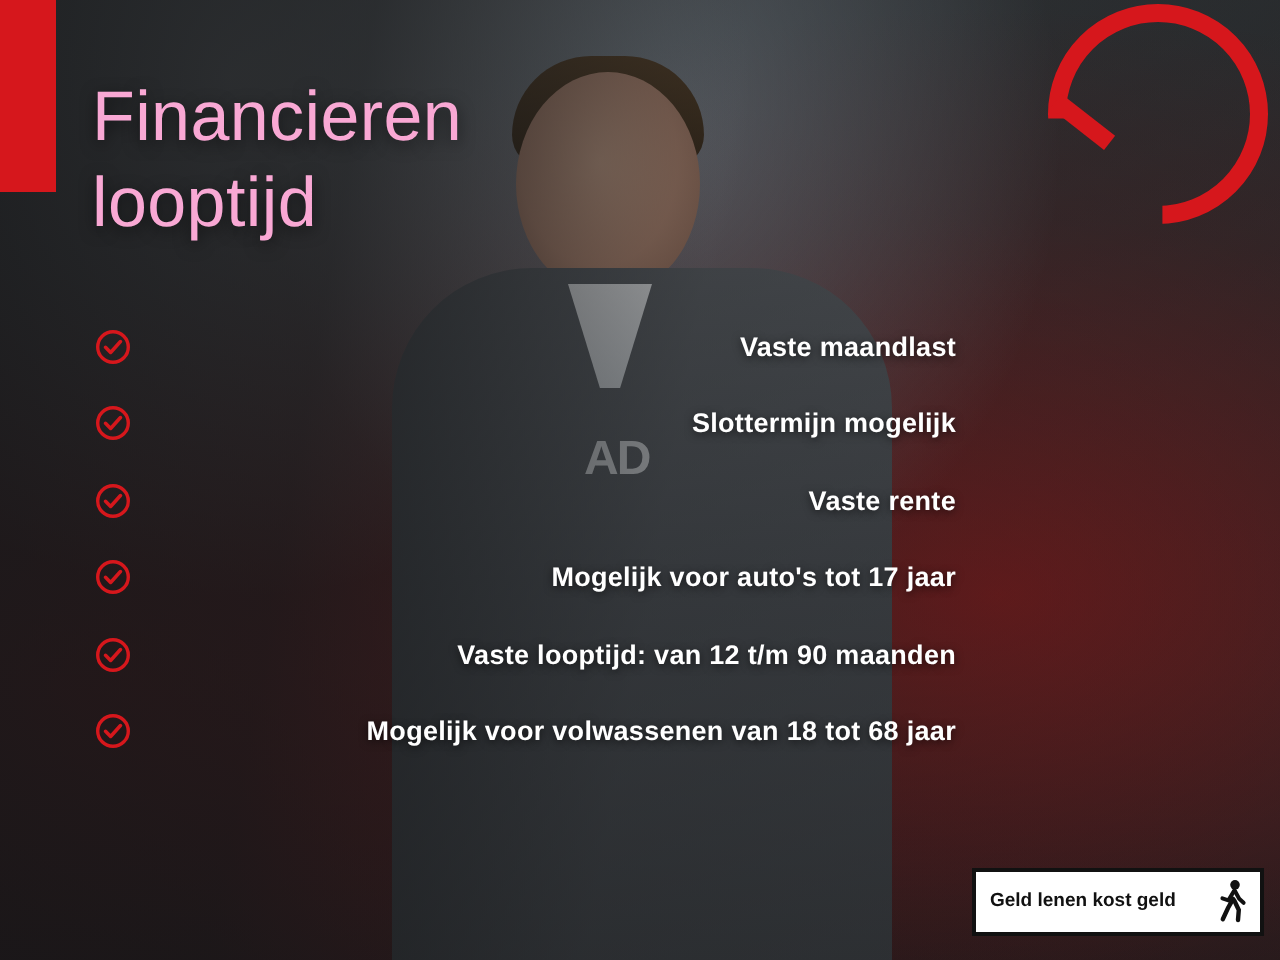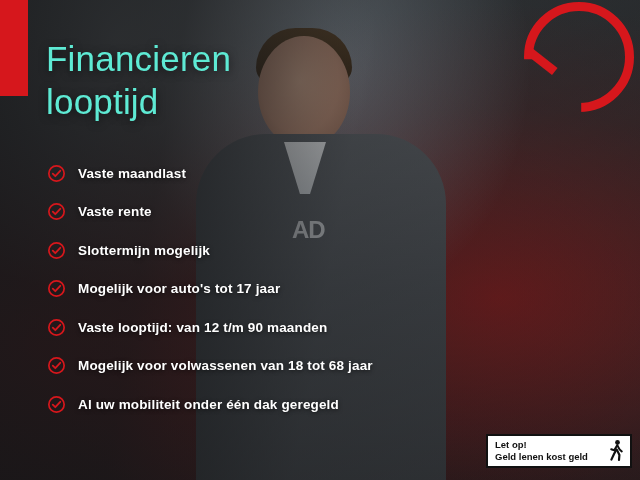--- a/index.html
+++ b/index.html
@@ -131,41 +131,42 @@
     background: #d6171c;
     transform: rotate(38deg);
     transform-origin: left center;
   }
 
   
   .headline {
     position: absolute;
     left: 46px;
     top: 38px;
-    color: #5eead4;
+    color: #f9a8d4;
     font-size: 35px;
     line-height: 1.22;
     font-weight: 400;
     letter-spacing: .2px;
     text-shadow: 0 2px 8px rgba(0,0,0,.55);
   }
   .headline span { display: block; }
 
   
   .bullets {
     position: absolute;
     left: 48px;
     top: 156px;
     width: 430px;
   }
   .bullet {
     display: flex;
     align-items: center;
     height: 34px;
     margin-bottom: 4.5px;
+    justify-content: space-between;
   }
   .bullet .check {
     flex: 0 0 auto;
     width: 17px;
     height: 17px;
     margin-right: 13px;
     display: block;
   }
   .bullet .label {
     color: #ffffff;
@@ -241,69 +242,61 @@
         <path d="M5.6 10.2 L8.6 13.2 L14.4 6.8" fill="none" stroke="#d6171c" stroke-width="2.1" stroke-linecap="round" stroke-linejoin="round"></path>
       </svg>
       <div class="label">Vaste maandlast</div>
     </div>
 
     <div class="bullet">
       <svg class="check" viewBox="0 0 20 20">
         <circle cx="10" cy="10" r="9" fill="none" stroke="#d6171c" stroke-width="2"></circle>
         <path d="M5.6 10.2 L8.6 13.2 L14.4 6.8" fill="none" stroke="#d6171c" stroke-width="2.1" stroke-linecap="round" stroke-linejoin="round"></path>
       </svg>
+      <div class="label">Slottermijn mogelijk</div>
+    </div>
+
+    <div class="bullet">
+      <svg class="check" viewBox="0 0 20 20">
+        <circle cx="10" cy="10" r="9" fill="none" stroke="#d6171c" stroke-width="2"></circle>
+        <path d="M5.6 10.2 L8.6 13.2 L14.4 6.8" fill="none" stroke="#d6171c" stroke-width="2.1" stroke-linecap="round" stroke-linejoin="round"></path>
+      </svg>
       <div class="label">Vaste rente</div>
     </div>
 
     <div class="bullet">
       <svg class="check" viewBox="0 0 20 20">
         <circle cx="10" cy="10" r="9" fill="none" stroke="#d6171c" stroke-width="2"></circle>
         <path d="M5.6 10.2 L8.6 13.2 L14.4 6.8" fill="none" stroke="#d6171c" stroke-width="2.1" stroke-linecap="round" stroke-linejoin="round"></path>
       </svg>
-      <div class="label">Slottermijn mogelijk</div>
-    </div>
-
-    <div class="bullet">
-      <svg class="check" viewBox="0 0 20 20">
-        <circle cx="10" cy="10" r="9" fill="none" stroke="#d6171c" stroke-width="2"></circle>
-        <path d="M5.6 10.2 L8.6 13.2 L14.4 6.8" fill="none" stroke="#d6171c" stroke-width="2.1" stroke-linecap="round" stroke-linejoin="round"></path>
-      </svg>
       <div class="label">Mogelijk voor auto's tot 17 jaar</div>
     </div>
 
     <div class="bullet">
       <svg class="check" viewBox="0 0 20 20">
         <circle cx="10" cy="10" r="9" fill="none" stroke="#d6171c" stroke-width="2"></circle>
         <path d="M5.6 10.2 L8.6 13.2 L14.4 6.8" fill="none" stroke="#d6171c" stroke-width="2.1" stroke-linecap="round" stroke-linejoin="round"></path>
       </svg>
       <div class="label">Vaste looptijd: van 12 t/m 90 maanden</div>
     </div>
 
     <div class="bullet">
       <svg class="check" viewBox="0 0 20 20">
         <circle cx="10" cy="10" r="9" fill="none" stroke="#d6171c" stroke-width="2"></circle>
         <path d="M5.6 10.2 L8.6 13.2 L14.4 6.8" fill="none" stroke="#d6171c" stroke-width="2.1" stroke-linecap="round" stroke-linejoin="round"></path>
       </svg>
       <div class="label">Mogelijk voor volwassenen van 18 tot 68 jaar</div>
     </div>
 
 
-    <div class="bullet">
-      <svg class="check" viewBox="0 0 20 20">
-        <circle cx="10" cy="10" r="9" fill="none" stroke="#d6171c" stroke-width="2"></circle>
-        <path d="M5.6 10.2 L8.6 13.2 L14.4 6.8" fill="none" stroke="#d6171c" stroke-width="2.1" stroke-linecap="round" stroke-linejoin="round"></path>
-      </svg>
-      <div class="label">Al uw mobiliteit onder één dak geregeld</div>
-    </div>
 
   </div>
 
   <div class="warning">
     <div class="wtext">
-      <span>Let op!</span>
       <span>Geld lenen kost geld</span>
     </div>
     <svg class="walk" viewBox="0 0 20 24">
       <circle cx="11.5" cy="3.4" r="2.4" fill="#111"></circle>
       <path d="M11.2 6.2 L8.2 11.2 L5.2 10.2" fill="none" stroke="#111" stroke-width="2" stroke-linecap="round"></path>
       <path d="M11.4 6.4 L13.6 10.4 L15.8 12.4" fill="none" stroke="#111" stroke-width="2" stroke-linecap="round"></path>
       <path d="M10.6 10.4 L8.0 15.0 L5.4 20.6" fill="none" stroke="#111" stroke-width="2.2" stroke-linecap="round"></path>
       <path d="M11.2 11.4 L13.4 16.0 L13.0 21.0" fill="none" stroke="#111" stroke-width="2.2" stroke-linecap="round"></path>
     </svg>
   </div>

